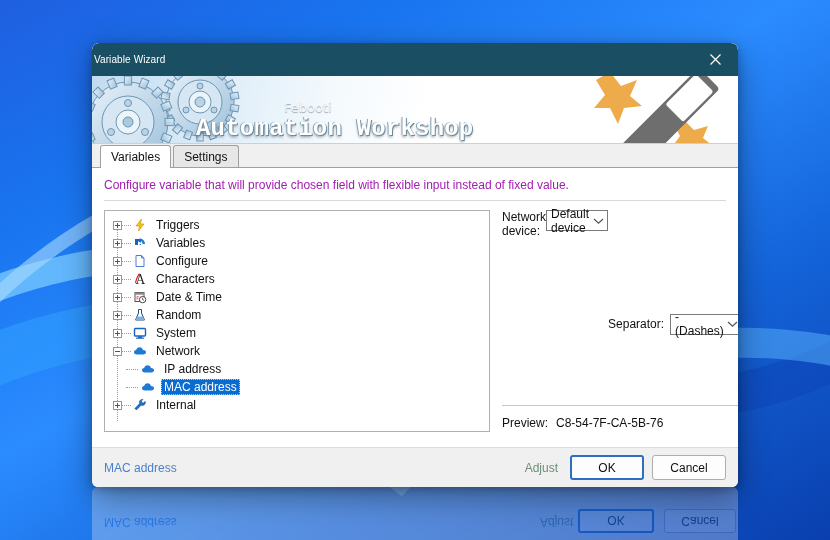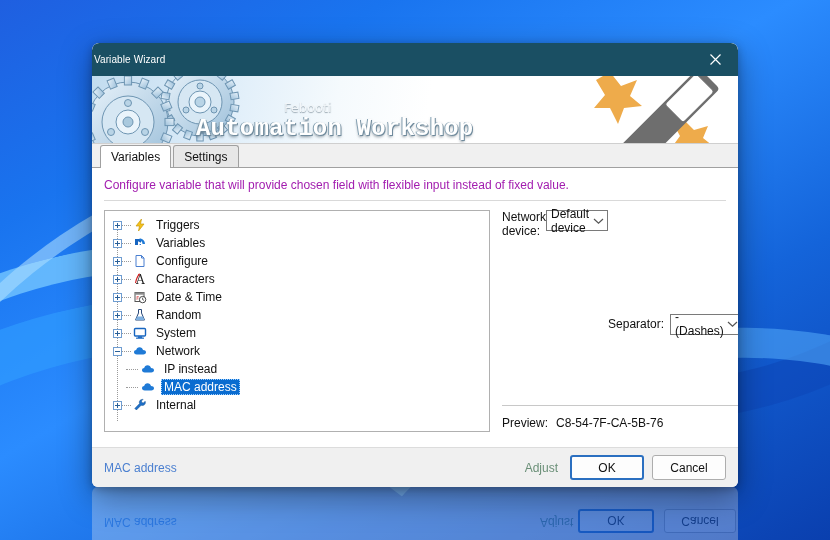--- a/index.html
+++ b/index.html
@@ -584,21 +584,21 @@
           <span class="tlabel">Network</span>
         </div>
 
         <div class="tnode child">
           <span class="hstub" style="top:9px;"></span>
           <span class="ticon">
             <svg width="14" height="14" viewBox="0 0 14 14">
               <path d="M3.8 10.5 C1.9 10.5 1 9.4 1 8.2 C1 7 2 6.1 3.2 6.1 C3.4 4.4 4.8 3.2 6.6 3.2 C8.3 3.2 9.7 4.4 10 6 C11.6 6 13 6.9 13 8.3 C13 9.6 11.9 10.5 10.3 10.5 Z" fill="#1f7ad6"></path>
             </svg>
           </span>
-          <span class="tlabel">IP instead</span>
+          <span class="tlabel">IP address</span>
         </div>
 
         <div class="tnode child selected focused">
           <span class="hstub" style="top:9px;"></span>
           <span class="ticon">
             <svg width="14" height="14" viewBox="0 0 14 14">
               <path d="M3.8 10.5 C1.9 10.5 1 9.4 1 8.2 C1 7 2 6.1 3.2 6.1 C3.4 4.4 4.8 3.2 6.6 3.2 C8.3 3.2 9.7 4.4 10 6 C11.6 6 13 6.9 13 8.3 C13 9.6 11.9 10.5 10.3 10.5 Z" fill="#1f7ad6"></path>
             </svg>
           </span>
           <span class="tlabel">MAC address</span>

